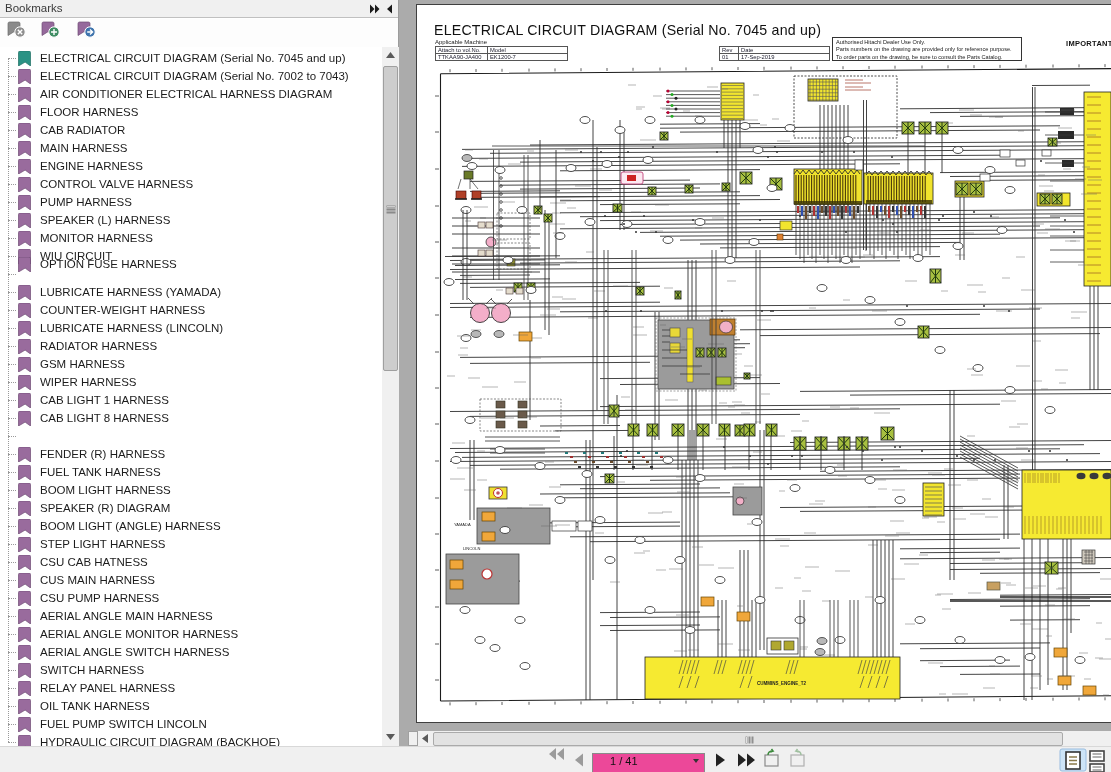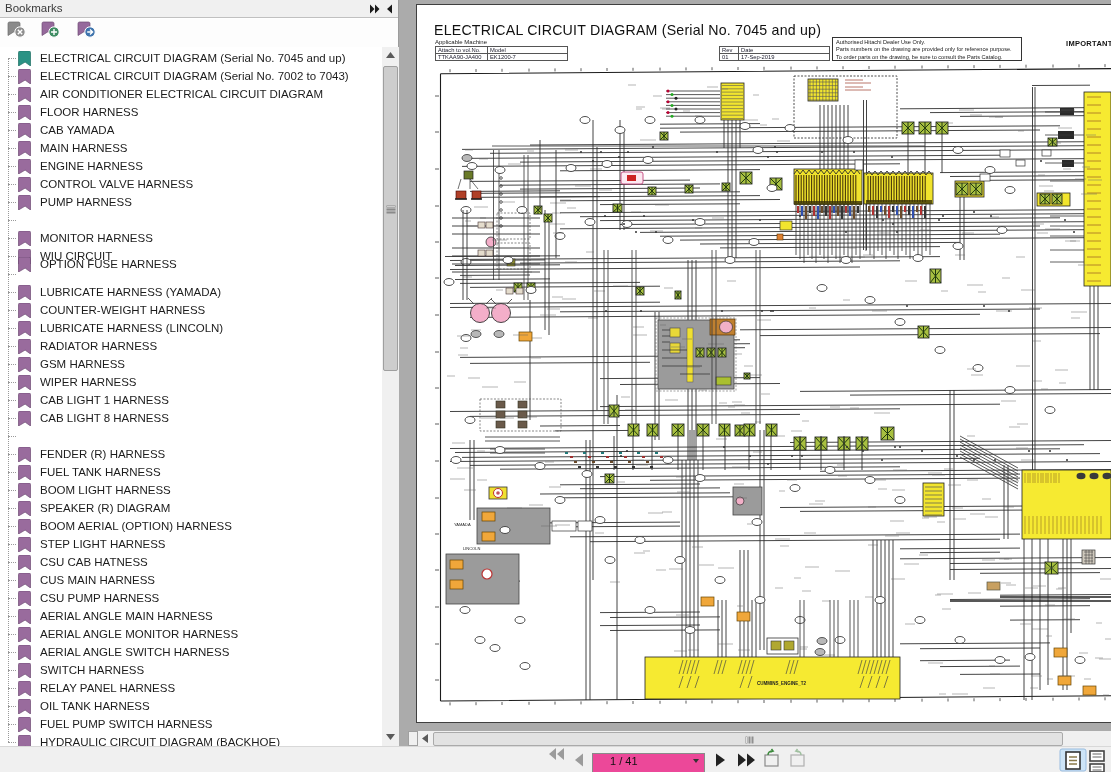--- a/index.html
+++ b/index.html
@@ -612,33 +612,33 @@
 <div class="bmrow" style="top:21px">
           <svg class="bmicon" width="13" height="15" viewBox="0 0 12 15">
             <path d="M1.5,0 h9 q1.5,0 1.5,1.5 v13.5 l-5.4,-3.9 -6.6,3.9 v-13.5 q0,-1.5 1.5,-1.5 z" fill="#996b9d" stroke="#6d4a72" stroke-width="0.7"></path>
           </svg>
           <span class="bmtext">ELECTRICAL CIRCUIT DIAGRAM (Serial No. 7002 to 7043)</span>
         </div>
 <div class="bmrow" style="top:39px">
           <svg class="bmicon" width="13" height="15" viewBox="0 0 12 15">
             <path d="M1.5,0 h9 q1.5,0 1.5,1.5 v13.5 l-5.4,-3.9 -6.6,3.9 v-13.5 q0,-1.5 1.5,-1.5 z" fill="#996b9d" stroke="#6d4a72" stroke-width="0.7"></path>
           </svg>
-          <span class="bmtext">AIR CONDITIONER ELECTRICAL CIRCUIT DIAGRAM</span>
+          <span class="bmtext">AIR CONDITIONER ELECTRICAL HARNESS DIAGRAM</span>
         </div>
 <div class="bmrow" style="top:57px">
           <svg class="bmicon" width="13" height="15" viewBox="0 0 12 15">
             <path d="M1.5,0 h9 q1.5,0 1.5,1.5 v13.5 l-5.4,-3.9 -6.6,3.9 v-13.5 q0,-1.5 1.5,-1.5 z" fill="#996b9d" stroke="#6d4a72" stroke-width="0.7"></path>
           </svg>
           <span class="bmtext">FLOOR HARNESS</span>
         </div>
 <div class="bmrow" style="top:75px">
           <svg class="bmicon" width="13" height="15" viewBox="0 0 12 15">
             <path d="M1.5,0 h9 q1.5,0 1.5,1.5 v13.5 l-5.4,-3.9 -6.6,3.9 v-13.5 q0,-1.5 1.5,-1.5 z" fill="#996b9d" stroke="#6d4a72" stroke-width="0.7"></path>
           </svg>
-          <span class="bmtext">CAB YAMADA</span>
+          <span class="bmtext">CAB RADIATOR</span>
         </div>
 <div class="bmrow" style="top:111px">
           <svg class="bmicon" width="13" height="15" viewBox="0 0 12 15">
             <path d="M1.5,0 h9 q1.5,0 1.5,1.5 v13.5 l-5.4,-3.9 -6.6,3.9 v-13.5 q0,-1.5 1.5,-1.5 z" fill="#996b9d" stroke="#6d4a72" stroke-width="0.7"></path>
           </svg>
           <span class="bmtext">ENGINE HARNESS</span>
         </div>
 <div class="bmrow" style="top:93px">
           <svg class="bmicon" width="13" height="15" viewBox="0 0 12 15">
             <path d="M1.5,0 h9 q1.5,0 1.5,1.5 v13.5 l-5.4,-3.9 -6.6,3.9 v-13.5 q0,-1.5 1.5,-1.5 z" fill="#996b9d" stroke="#6d4a72" stroke-width="0.7"></path>
@@ -650,20 +650,26 @@
             <path d="M1.5,0 h9 q1.5,0 1.5,1.5 v13.5 l-5.4,-3.9 -6.6,3.9 v-13.5 q0,-1.5 1.5,-1.5 z" fill="#996b9d" stroke="#6d4a72" stroke-width="0.7"></path>
           </svg>
           <span class="bmtext">CONTROL VALVE HARNESS</span>
         </div>
 <div class="bmrow" style="top:147px">
           <svg class="bmicon" width="13" height="15" viewBox="0 0 12 15">
             <path d="M1.5,0 h9 q1.5,0 1.5,1.5 v13.5 l-5.4,-3.9 -6.6,3.9 v-13.5 q0,-1.5 1.5,-1.5 z" fill="#996b9d" stroke="#6d4a72" stroke-width="0.7"></path>
           </svg>
           <span class="bmtext">PUMP HARNESS</span>
         </div>
+<div class="bmrow" style="top:165px">
+          <svg class="bmicon" width="13" height="15" viewBox="0 0 12 15">
+            <path d="M1.5,0 h9 q1.5,0 1.5,1.5 v13.5 l-5.4,-3.9 -6.6,3.9 v-13.5 q0,-1.5 1.5,-1.5 z" fill="#996b9d" stroke="#6d4a72" stroke-width="0.7"></path>
+          </svg>
+          <span class="bmtext">SPEAKER (L) HARNESS</span>
+        </div>
 <div class="bmrow" style="top:183px">
           <svg class="bmicon" width="13" height="15" viewBox="0 0 12 15">
             <path d="M1.5,0 h9 q1.5,0 1.5,1.5 v13.5 l-5.4,-3.9 -6.6,3.9 v-13.5 q0,-1.5 1.5,-1.5 z" fill="#996b9d" stroke="#6d4a72" stroke-width="0.7"></path>
           </svg>
           <span class="bmtext">MONITOR HARNESS</span>
         </div>
 <div class="bmrow" style="top:201px">
           <svg class="bmicon" width="13" height="15" viewBox="0 0 12 15">
             <path d="M1.5,0 h9 q1.5,0 1.5,1.5 v13.5 l-5.4,-3.9 -6.6,3.9 v-13.5 q0,-1.5 1.5,-1.5 z" fill="#996b9d" stroke="#6d4a72" stroke-width="0.7"></path>
           </svg>
@@ -744,21 +750,21 @@
 <div class="bmrow" style="top:453px">
           <svg class="bmicon" width="13" height="15" viewBox="0 0 12 15">
             <path d="M1.5,0 h9 q1.5,0 1.5,1.5 v13.5 l-5.4,-3.9 -6.6,3.9 v-13.5 q0,-1.5 1.5,-1.5 z" fill="#996b9d" stroke="#6d4a72" stroke-width="0.7"></path>
           </svg>
           <span class="bmtext">SPEAKER (R) DIAGRAM</span>
         </div>
 <div class="bmrow" style="top:471px">
           <svg class="bmicon" width="13" height="15" viewBox="0 0 12 15">
             <path d="M1.5,0 h9 q1.5,0 1.5,1.5 v13.5 l-5.4,-3.9 -6.6,3.9 v-13.5 q0,-1.5 1.5,-1.5 z" fill="#996b9d" stroke="#6d4a72" stroke-width="0.7"></path>
           </svg>
-          <span class="bmtext">BOOM AERIAL (OPTION) HARNESS</span>
+          <span class="bmtext">BOOM LIGHT (ANGLE) HARNESS</span>
         </div>
 <div class="bmrow" style="top:489px">
           <svg class="bmicon" width="13" height="15" viewBox="0 0 12 15">
             <path d="M1.5,0 h9 q1.5,0 1.5,1.5 v13.5 l-5.4,-3.9 -6.6,3.9 v-13.5 q0,-1.5 1.5,-1.5 z" fill="#996b9d" stroke="#6d4a72" stroke-width="0.7"></path>
           </svg>
           <span class="bmtext">STEP LIGHT HARNESS</span>
         </div>
 <div class="bmrow" style="top:507px">
           <svg class="bmicon" width="13" height="15" viewBox="0 0 12 15">
             <path d="M1.5,0 h9 q1.5,0 1.5,1.5 v13.5 l-5.4,-3.9 -6.6,3.9 v-13.5 q0,-1.5 1.5,-1.5 z" fill="#996b9d" stroke="#6d4a72" stroke-width="0.7"></path>
@@ -810,21 +816,21 @@
 <div class="bmrow" style="top:651px">
           <svg class="bmicon" width="13" height="15" viewBox="0 0 12 15">
             <path d="M1.5,0 h9 q1.5,0 1.5,1.5 v13.5 l-5.4,-3.9 -6.6,3.9 v-13.5 q0,-1.5 1.5,-1.5 z" fill="#996b9d" stroke="#6d4a72" stroke-width="0.7"></path>
           </svg>
           <span class="bmtext">OIL TANK HARNESS</span>
         </div>
 <div class="bmrow" style="top:669px">
           <svg class="bmicon" width="13" height="15" viewBox="0 0 12 15">
             <path d="M1.5,0 h9 q1.5,0 1.5,1.5 v13.5 l-5.4,-3.9 -6.6,3.9 v-13.5 q0,-1.5 1.5,-1.5 z" fill="#996b9d" stroke="#6d4a72" stroke-width="0.7"></path>
           </svg>
-          <span class="bmtext">FUEL PUMP SWITCH HARNESS</span>
+          <span class="bmtext">FUEL PUMP SWITCH LINCOLN</span>
         </div>
 <div class="bmrow" style="top:687px">
           <svg class="bmicon" width="13" height="15" viewBox="0 0 12 15">
             <path d="M1.5,0 h9 q1.5,0 1.5,1.5 v13.5 l-5.4,-3.9 -6.6,3.9 v-13.5 q0,-1.5 1.5,-1.5 z" fill="#996b9d" stroke="#6d4a72" stroke-width="0.7"></path>
           </svg>
           <span class="bmtext">HYDRAULIC CIRCUIT DIAGRAM (BACKHOE)</span>
         </div>
   </div>
   <div id="phead">
         <span class="t">Bookmarks</span>

